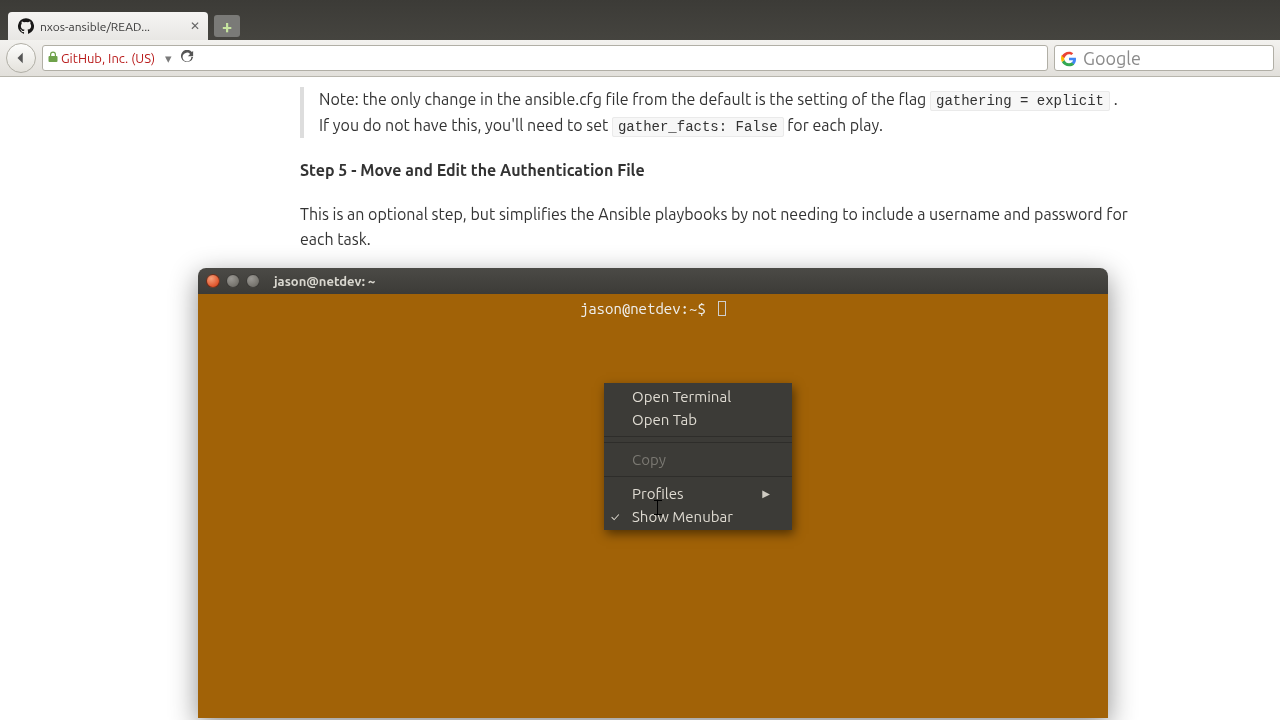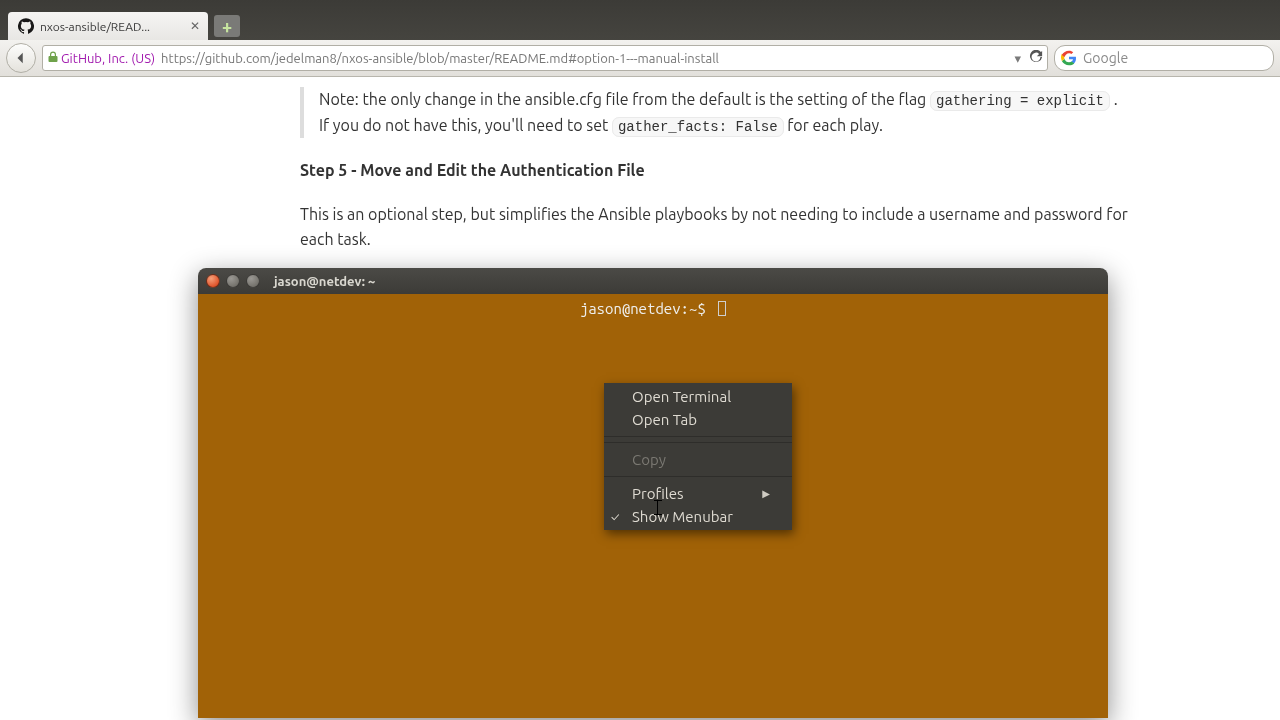--- a/index.html
+++ b/index.html
@@ -11,33 +11,33 @@
 .tab .favicon { width: 16px; height: 16px; margin-right: 6px; display: inline-flex; align-items: center; justify-content: center; }
 .tab .title { flex: 1; overflow: hidden; text-overflow: ellipsis; white-space: nowrap; }
 .tab .close { margin-left: 6px; font-size: 12px; color: #666; }
 .newtab { width: 26px; height: 22px; margin-left: 6px; margin-bottom: 3px; background: #7a7a77; border-radius: 3px; display: flex; align-items: center; justify-content: center; color: #c6e49f; font-size: 18px; font-weight: bold; }
 
 
 .addr-bar { height: 37px; background: linear-gradient(#f3f2ef, #e2e0db); border-bottom: 1px solid #b8b6ad; display: flex; align-items: center; padding: 0 6px; gap: 6px; }
 .back-btn { width: 30px; height: 30px; border-radius: 50%; background: linear-gradient(#fdfdfc, #e4e2dc); border: 1px solid #b1afa6; display: flex; align-items: center; justify-content: center; color: #4f4f4f; }
 .url-box { flex: 1; height: 26px; background: #fff; border: 1px solid #b1afa6; border-radius: 3px; display: flex; align-items: center; padding: 0 4px; font-size: 13px; color: #777; }
 .url-box .lock { color: #6fa24b; margin-right: 2px; }
-.url-box .identity { color: #a21caf; margin-right: 6px; }
+.url-box .identity { color: #b91c1c; margin-right: 6px; }
 .url-box .url-text { flex: 1; overflow: hidden; text-overflow: ellipsis; white-space: nowrap; }
 .url-box .chev { color: #7a7a7a; margin: 0 4px; }
 .url-box .reload { color: #5a5a5a; margin-left: 4px; }
-.search-box { width: 220px; height: 26px; background: #fff; border: 1px solid #b1afa6; border-radius: 11px; display: flex; align-items: center; padding: 0 6px; gap: 6px; color: #8b8b8b; font-size: 14px; }
+.search-box { width: 220px; height: 26px; background: #fff; border: 1px solid #b1afa6; border-radius: 3px; display: flex; align-items: center; padding: 0 6px; gap: 6px; color: #8b8b8b; font-size: 18px; }
 .search-box .g-icon { width: 16px; height: 16px; }
 
 
 .page { position: relative; padding-top: 10px; }
 .content { width: 842px; margin-left: 300px; color: #333; font-size: 16px; line-height: 1.6; }
 .blockquote { border-left: 4px solid #ddd; padding: 0 15px; margin-bottom: 18px; color: #333; }
 .blockquote p { color: #333; }
-code.inline { background: #f7f7f7; border: 1px solid #eaeaea; border-radius: 7px; padding: 1px 5px; font-family: Consolas, "Liberation Mono", monospace; font-size: 14px; color: #333; }
+code.inline { background: #f7f7f7; border: 1px solid #eaeaea; border-radius: 2px; padding: 1px 5px; font-family: Consolas, "Liberation Mono", monospace; font-size: 14px; color: #333; }
 .step-heading { font-weight: bold; font-size: 16px; margin: 20px 0 18px 0; color: #333; }
 .para { margin-bottom: 18px; }
 
 
 .terminal { position: absolute; left: 198px; top: 268px; width: 910px; height: 450px; border-radius: 8px 8px 0 0; box-shadow: 0 8px 28px rgba(0,0,0,.45); overflow: visible; text-align: center; }
 .term-titlebar { height: 26px; background: linear-gradient(#4b4a46, #3c3b37); border-radius: 8px 8px 0 0; display: flex; align-items: center; padding: 0 8px; gap: 6px; }
 .tbtn { width: 14px; height: 14px; border-radius: 50%; border: 1px solid rgba(0,0,0,.5); display: inline-block; }
 .tbtn.close { background: radial-gradient(circle at 35% 30%, #f6a07a, #e0552c 70%); }
 .tbtn.min { background: radial-gradient(circle at 35% 30%, #9b9994, #75736d 70%); }
 .tbtn.max { background: radial-gradient(circle at 35% 30%, #9b9994, #75736d 70%); }
@@ -89,21 +89,20 @@
         <path fill="#555" d="M10 2 4 8l6 6V2z"></path>
       </svg>
   </div>
   <div class="url-box">
     <span class="lock">
       <svg width="12" height="12" viewBox="0 0 12 12">
           <path fill="#6fa24b" d="M3 5V3.5a3 3 0 0 1 6 0V5h.5a1 1 0 0 1 1 1v4a1 1 0 0 1-1 1h-7a1 1 0 0 1-1-1V6a1 1 0 0 1 1-1H3zm1.2 0h3.6V3.5a1.8 1.8 0 0 0-3.6 0V5z"></path>
         </svg>
     </span>
     <span class="identity">GitHub, Inc. (US)</span>
-    <span class="url-text">https://github.com/jedelman8/nxos-ansible/blob/master/README.md#option-1---manual-install</span>
     <span class="chev">▾</span>
     <span class="reload">
       <svg width="14" height="14" viewBox="0 0 16 16">
           <path fill="#555" d="M13.6 2.4A7 7 0 1 0 15 8h-2a5 5 0 1 1-1.46-3.54L9 7h6V1l-1.4 1.4z"></path>
         </svg>
     </span>
   </div>
   <div class="search-box">
     <span class="g-icon">
       <svg viewBox="0 0 48 48" width="16" height="16">

